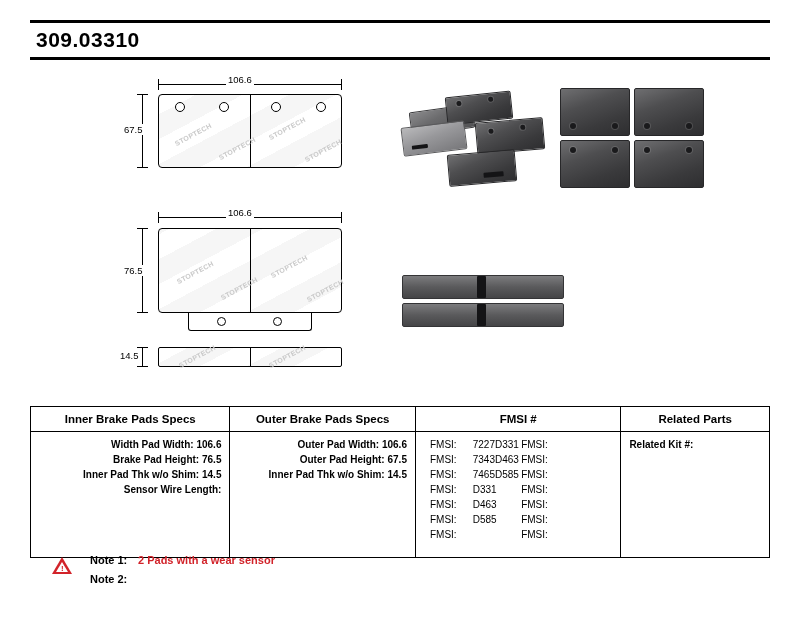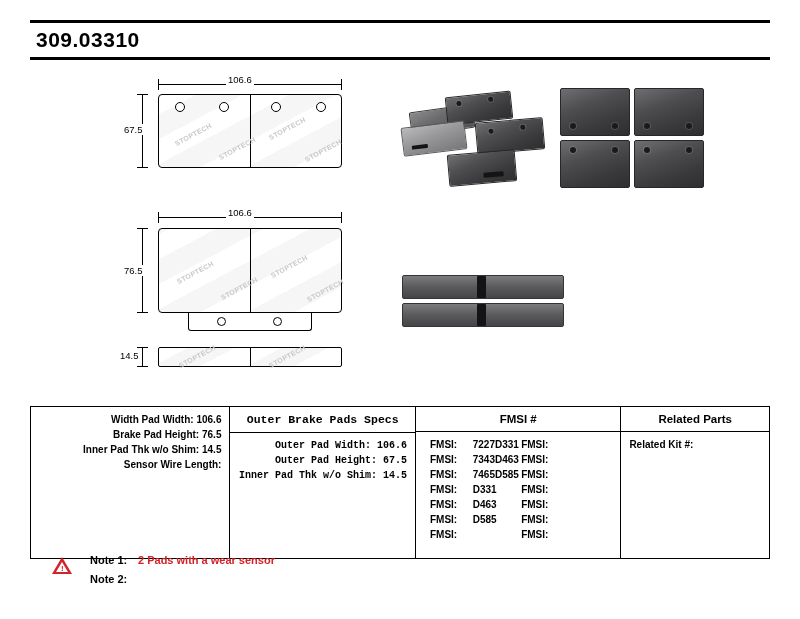--- a/index.html
+++ b/index.html
@@ -172,32 +172,32 @@
     min-height: 110px;
   }
   .spec-row {
     font-size: 10px;
     font-weight: bold;
     line-height: 15px;
     text-align: right;
   }
   .spec-row .val { font-weight: bold; }
   .c1 { width: 200px; }
-  .c2 { width: 186px; font-family: Liberation Mono, monospace; }
+  .c2 { width: 186px; }
   .c3 { width: 206px; }
   .c4 { width: 148px; }
 
   .fmsi-grid {
     display: flex;
     padding-left: 6px;
   }
   .fmsi-col { width: 50%; }
   .fmsi-row {
     font-size: 10px;
-    font-weight: bold;
+    font-weight: normal;
     line-height: 15px;
     text-align: left;
   }
   .fmsi-row .lbl { display: inline-block; width: 40px; }
   .related-row {
     font-size: 10px;
     font-weight: bold;
     line-height: 15px;
     text-align: left;
   }
@@ -361,20 +361,21 @@
       <div class="pslot" style="left:74px; top:0px; width:9px; height:22px;"></div>
     </div>
     <div class="photo-pad pad-plate" style="left:372px; top:241px; width:160px; height:22px;">
       <div class="pslot" style="left:74px; top:0px; width:9px; height:22px;"></div>
     </div>
   </div>
 
   <div class="spec-table">
 
     <div class="col c1">
+      <div class="col-hd">Inner Brake Pads Specs</div>
       <div class="col-body">
         <div class="spec-row">
           <span>Width Pad Width:</span>
           <span class="val">106.6</span>
         </div>
         <div class="spec-row">
           <span>Brake Pad Height:</span>
           <span class="val">76.5</span>
         </div>
         <div class="spec-row">

